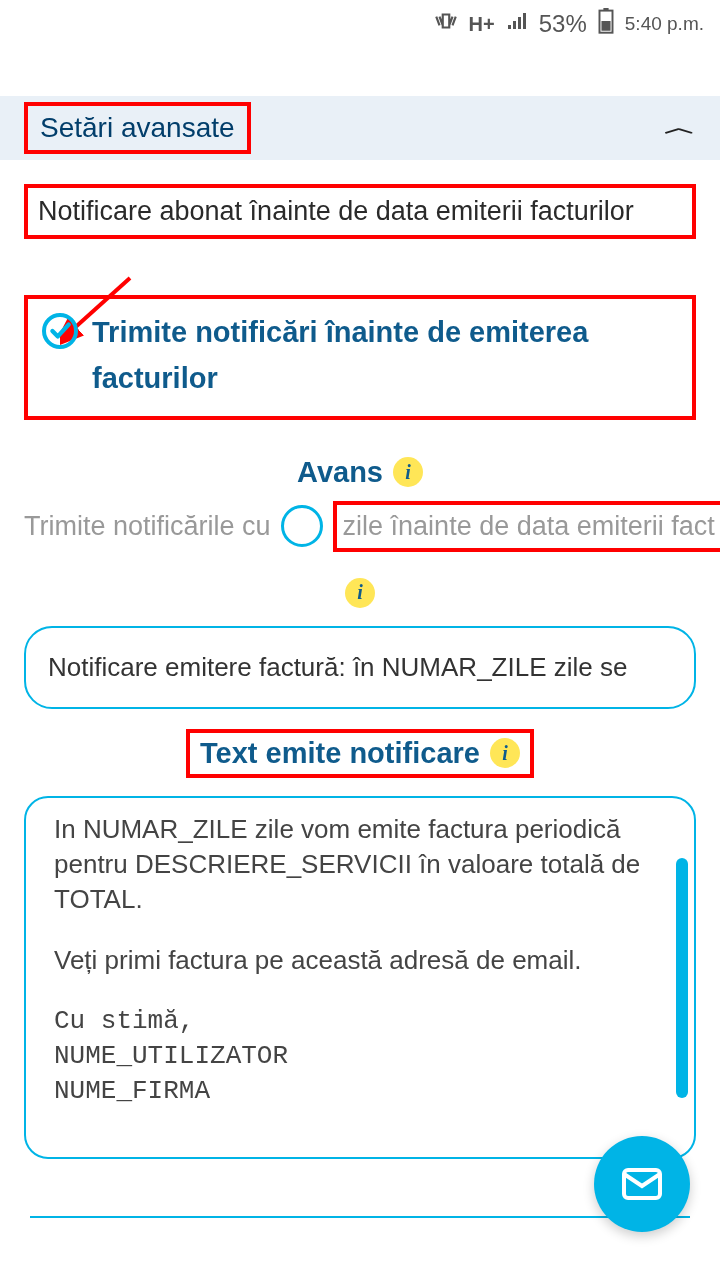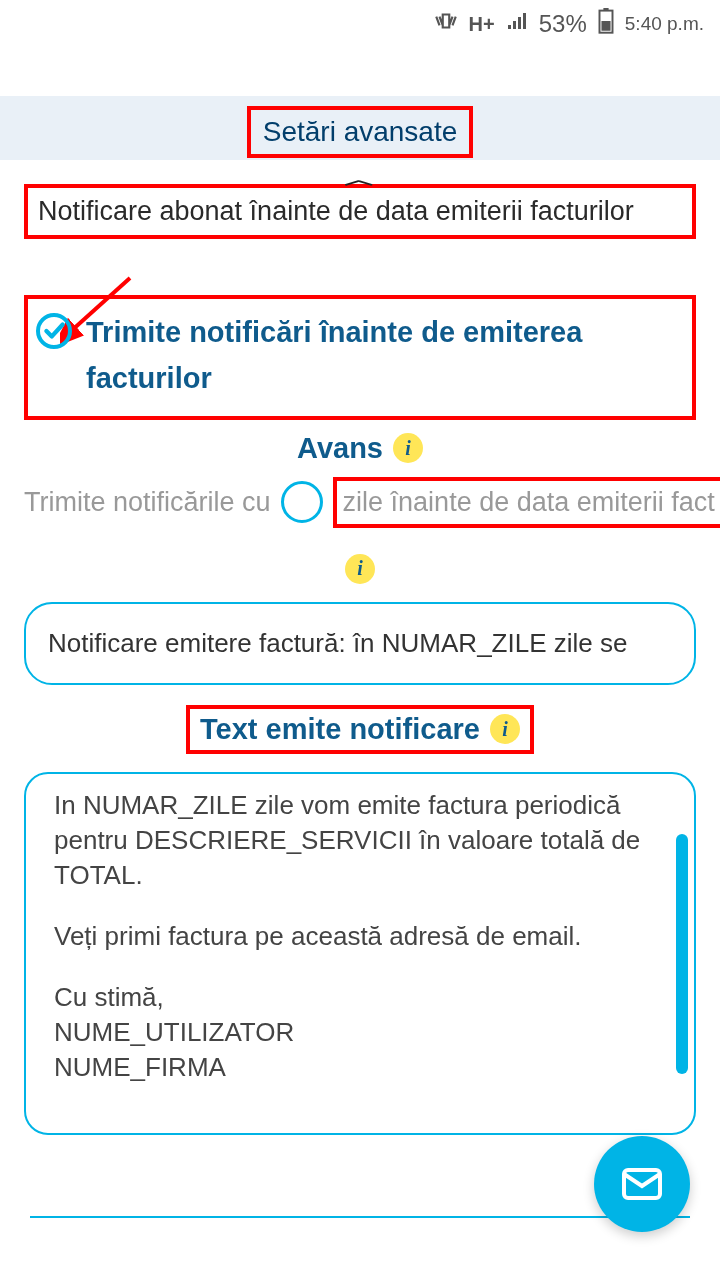--- a/index.html
+++ b/index.html
@@ -25,21 +25,20 @@
   .status-bar .battery-pct { font-size: 24px; }
   .status-bar .time { font-size: 19px; }
   .spacer-top { height: 48px; }
   .accordion-header {
     background: #e9f0f7;
     display: flex;
     justify-content: space-between;
     align-items: center;
     padding: 10px 24px;
     height: 64px;
-    flex-direction: column;
   }
   .accordion-title {
     font-size: 28px;
     color: #023e6b;
     border: 4px solid #ff0000;
     padding: 6px 12px;
   }
   .chevron-up {
     font-size: 32px;
     font-weight: bold;
@@ -57,22 +56,22 @@
     color: #2a2a2a;
   }
   .arrow-overlay {
     position: absolute;
     left: 60px;
     top: 270px;
     pointer-events: none;
   }
   .checkbox-row {
     border: 4px solid #ff0000;
-    padding: 10px 12px 14px 8px;
-    margin-bottom: 12px;
+    padding: 10px 12px 14px 14px;
+    margin-bottom: 36px;
     position: relative;
   }
   .checkbox-inner {
     display: flex;
     align-items: flex-start;
     gap: 14px;
   }
   .round-check {
     flex-shrink: 0;
     width: 36px;
@@ -284,21 +283,21 @@
 <div class="field-block">
   <div class="field-label-row field-label-boxed" style="gap:10px;">
     <span>Text emite notificare</span>
     <span class="info-badge">i</span>
   </div>
 </div>
 
 <div class="text-area-wrap">
   <p>In NUMAR_ZILE zile vom emite factura periodică pentru DESCRIERE_SERVICII în valoare totală de TOTAL.</p>
   <p>Veți primi factura pe această adresă de email.</p>
-  <p style="white-space:pre-line;">Cu stimă,
+  <p style="white-space:pre-line;font-family:Liberation Mono, monospace;">Cu stimă,
 NUME_UTILIZATOR
 NUME_FIRMA</p>
   <div class="scroll-thumb"></div>
 </div>
 
 <hr class="bottom-hr">
 
 <div class="fab">
   <svg viewBox="0 0 24 24">
     <rect x="3" y="5" width="18" height="14" rx="2" fill="none" stroke="#fff" stroke-width="2"></rect>

